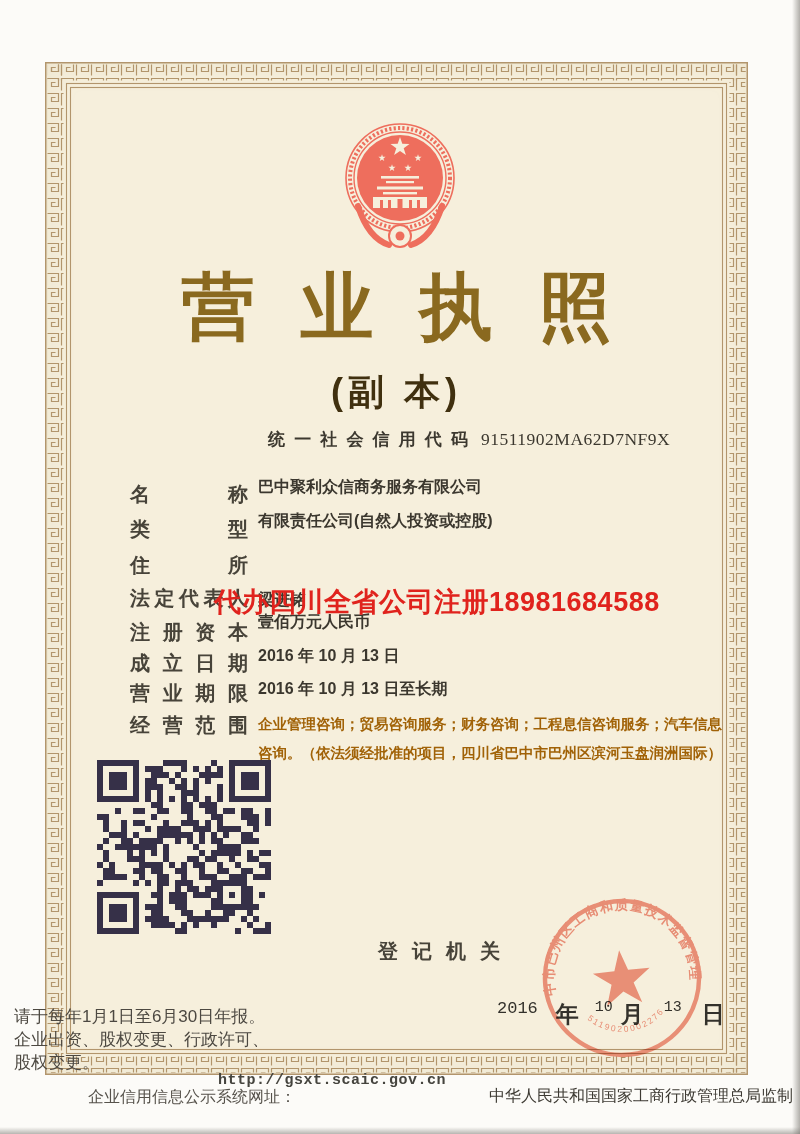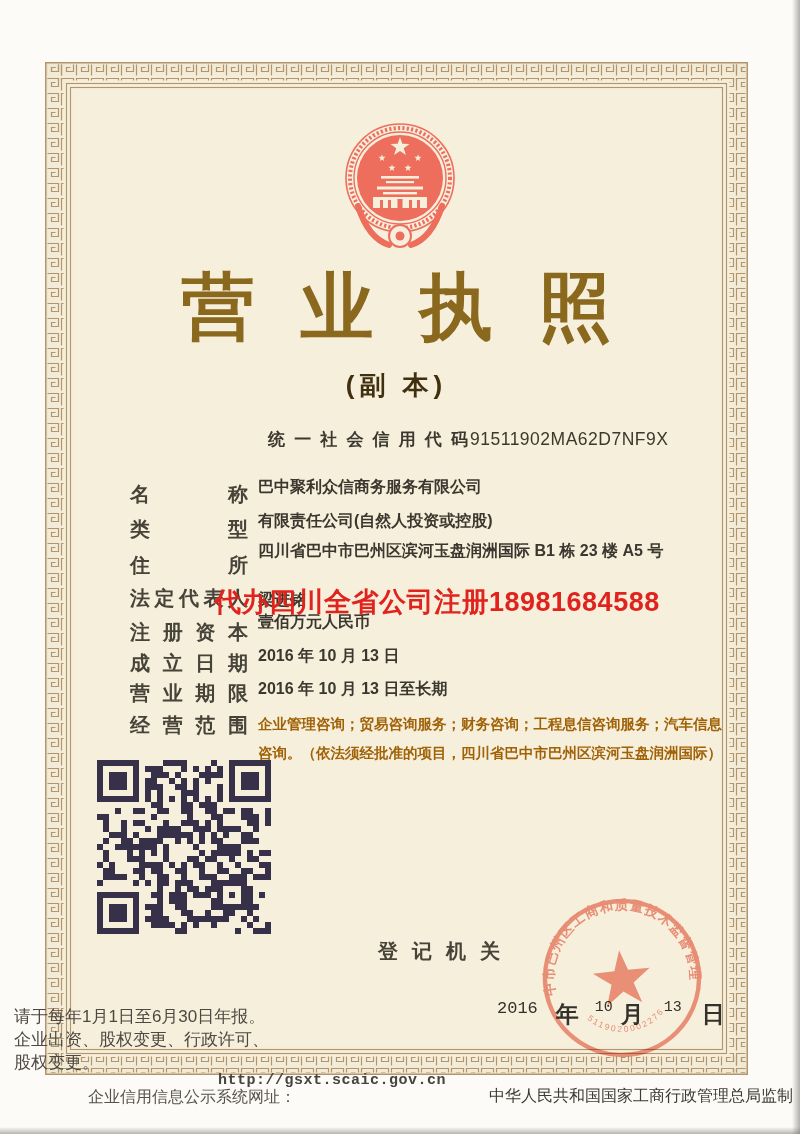--- a/index.html
+++ b/index.html
@@ -17,26 +17,26 @@
   .frame{position:absolute;left:45px;top:62px;}
   .emblem{position:absolute;left:340px;top:114px;}
   .title{
     position:absolute;left:45px;top:266px;width:703px;
     display:flex;justify-content:center;gap:46px;
     font-family:"Liberation Serif",serif;
     font-size:73px;font-weight:bold;color:#8a691f;line-height:1.15;
   }
   .subtitle{
     position:absolute;left:45px;top:368px;width:703px;text-align:center;
-    font-size:26px;font-weight:bold;color:#40300f;letter-spacing:5px;
+    font-size:36px;font-weight:bold;color:#40300f;letter-spacing:5px;
   }
   .credit{position:absolute;left:268px;top:428px;display:flex;align-items:baseline;}
   .credit-label{display:flex;justify-content:space-between;width:200px;
     font-size:17px;font-weight:bold;color:#3c382f;}
-  .credit-code{margin-left:2px;font-family:Liberation Sans, sans-serif;
+  .credit-code{margin-left:13px;font-family:Liberation Serif, serif;
     font-size:17.5px;color:#3c382f;letter-spacing:.5px;}
   .flabel{
     position:absolute;left:130px;width:118px;display:flex;justify-content:space-between;
     font-size:20px;font-weight:600;color:#474339;
   }
   .fvalue{
     position:absolute;left:258px;font-size:16px;font-weight:bold;color:#3b372e;white-space:nowrap;
   }
   .scope-line{font-size:14.5px;font-weight:bold;color:#a16207;line-height:29px;white-space:nowrap;}
   .watermark{
@@ -184,21 +184,20 @@
     </div>
   <div class="flabel spread" style="top:712px">
       <span>经</span>
       <span>营</span>
       <span>范</span>
       <span>围</span>
     </div>
 
   <div class="fvalue" style="top:477px">巴中聚利众信商务服务有限公司</div>
   <div class="fvalue" style="top:511px">有限责任公司(自然人投资或控股)</div>
-  <div class="fvalue" style="top:541px">四川省巴中市巴州区滨河玉盘润洲国际 B1 栋 23 楼 A5 号</div>
   <div class="fvalue" style="top:590px">梁进铭</div>
   <div class="fvalue" style="top:612px">壹佰万元人民币</div>
   <div class="fvalue" style="top:646px">2016 年 10 月 13 日</div>
   <div class="fvalue" style="top:679px">2016 年 10 月 13 日至长期</div>
   <div class="fvalue" style="top:710px">
     <div class="scope-line">企业管理咨询；贸易咨询服务；财务咨询；工程息信咨询服务；汽车信息</div>
     <div class="scope-line">咨询。（依法须经批准的项目，四川省巴中市巴州区滨河玉盘润洲国际）</div>
   </div>
 
   <div class="watermark">代办四川全省公司注册18981684588</div>

